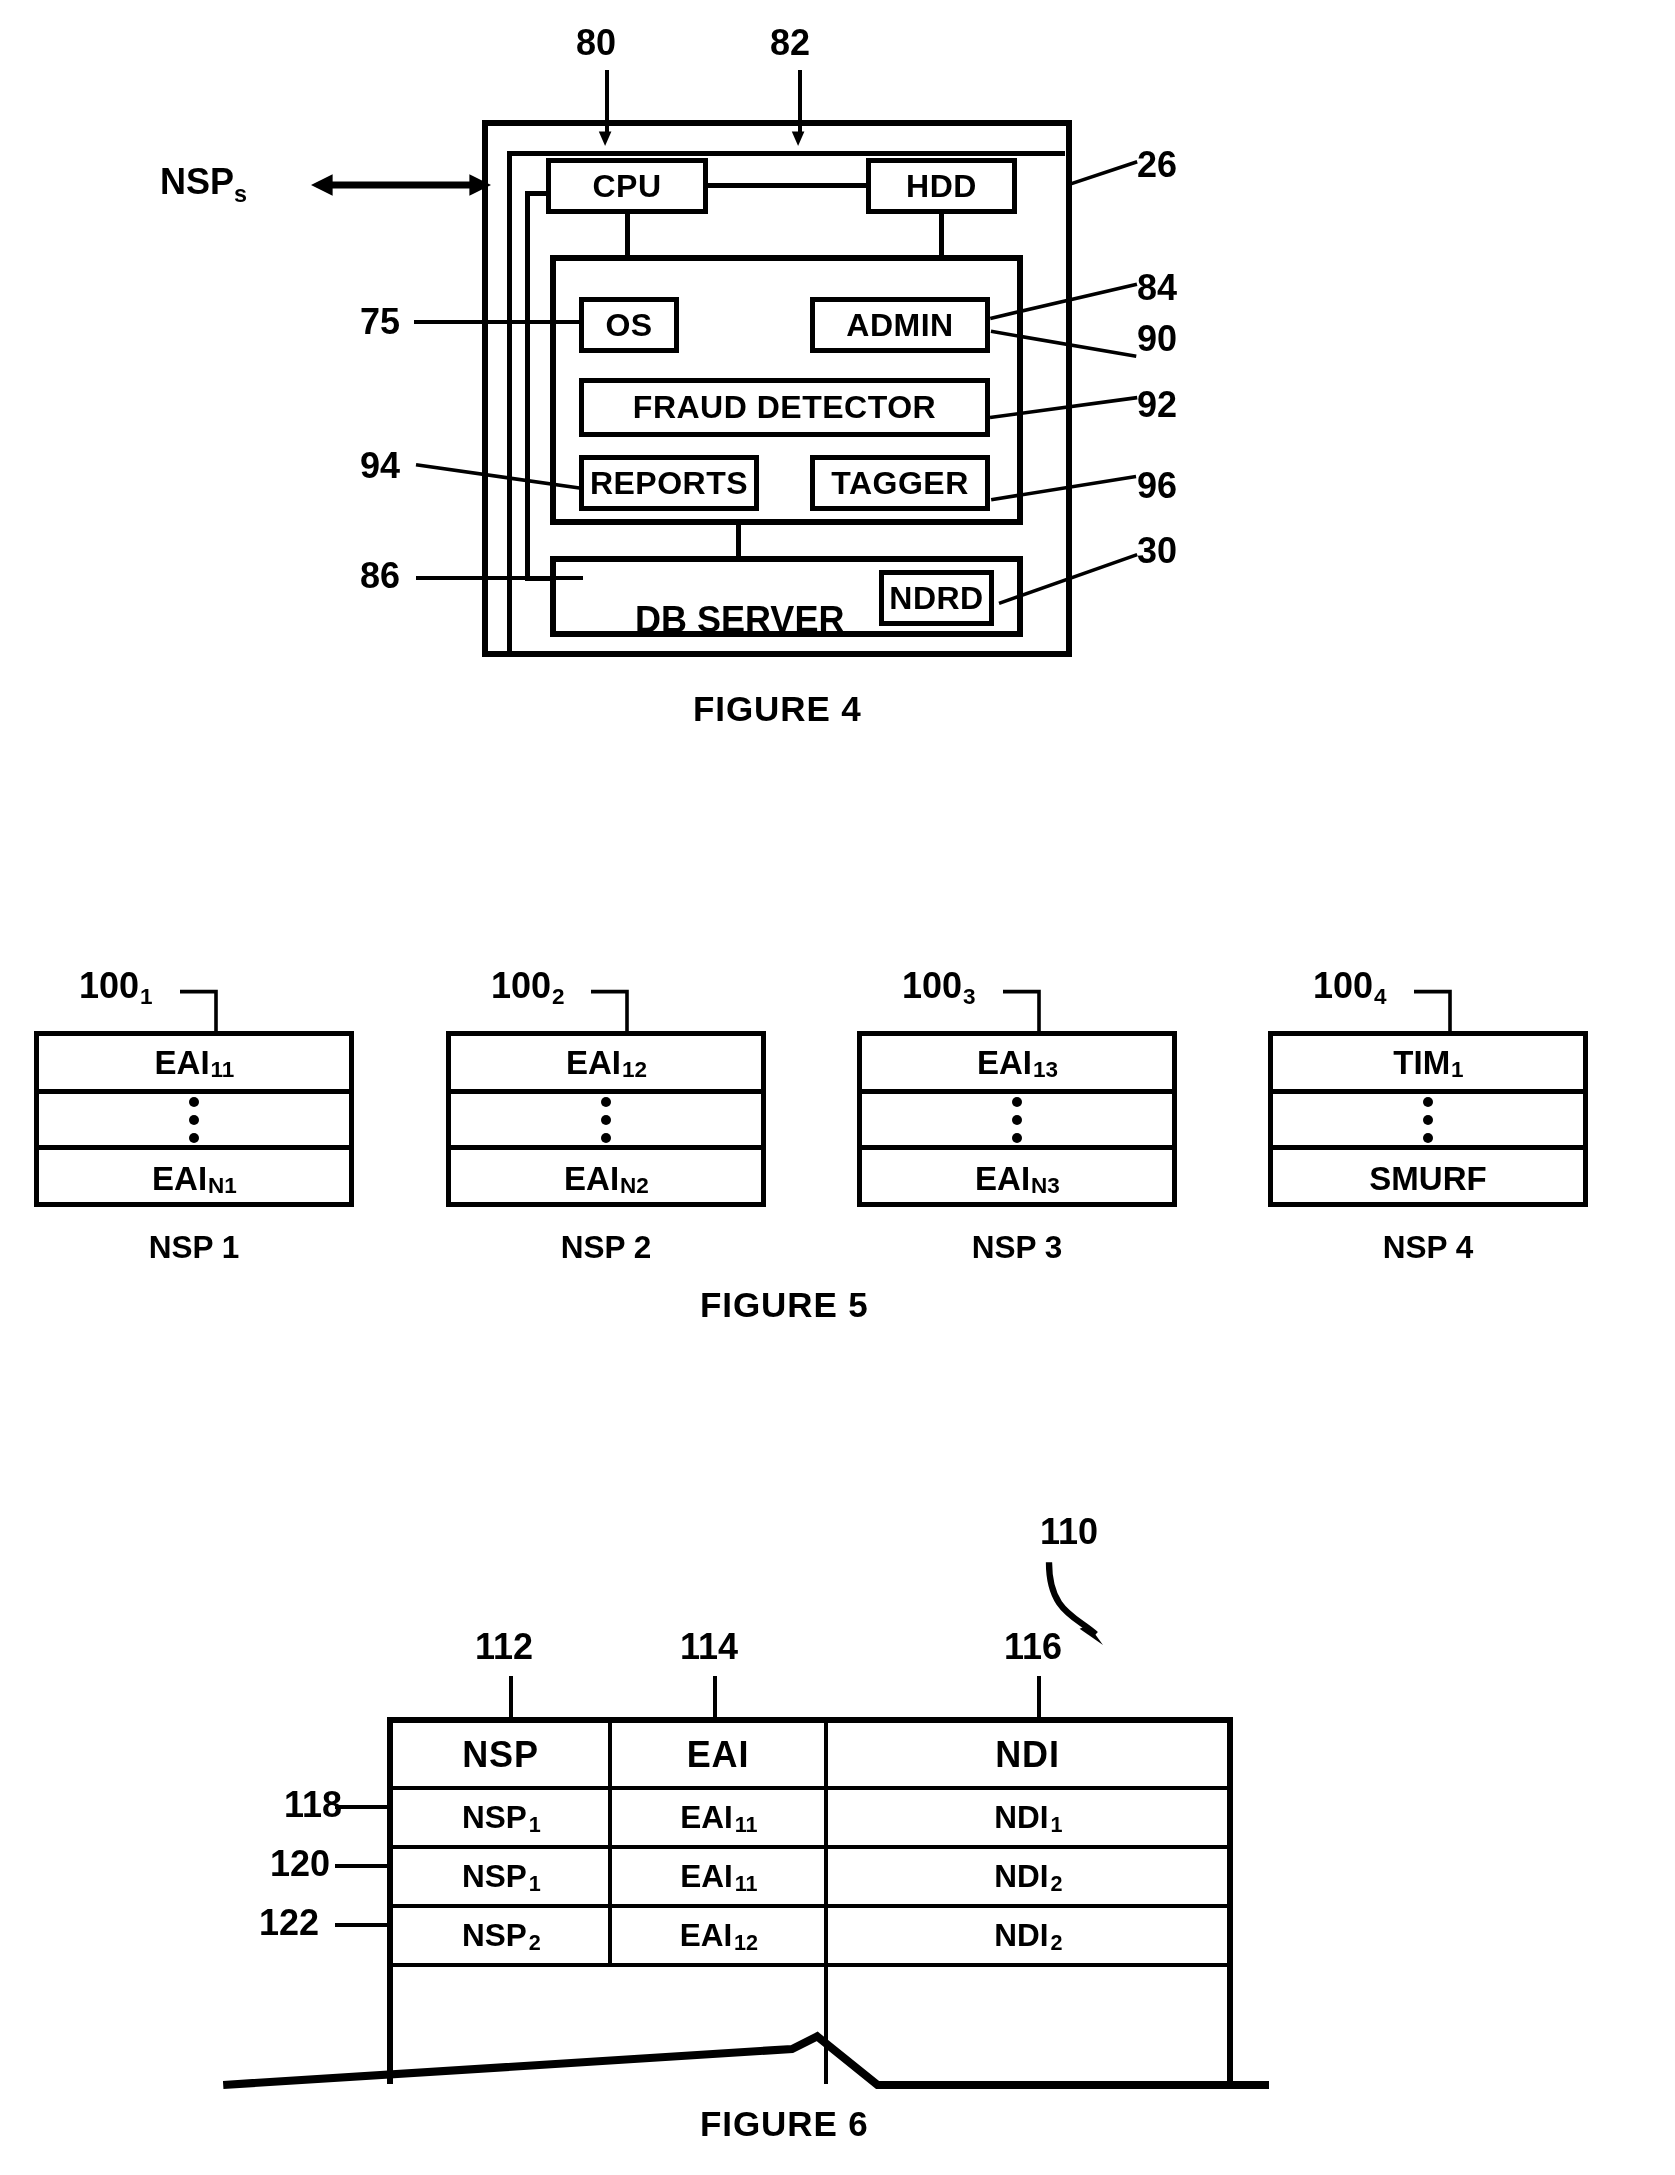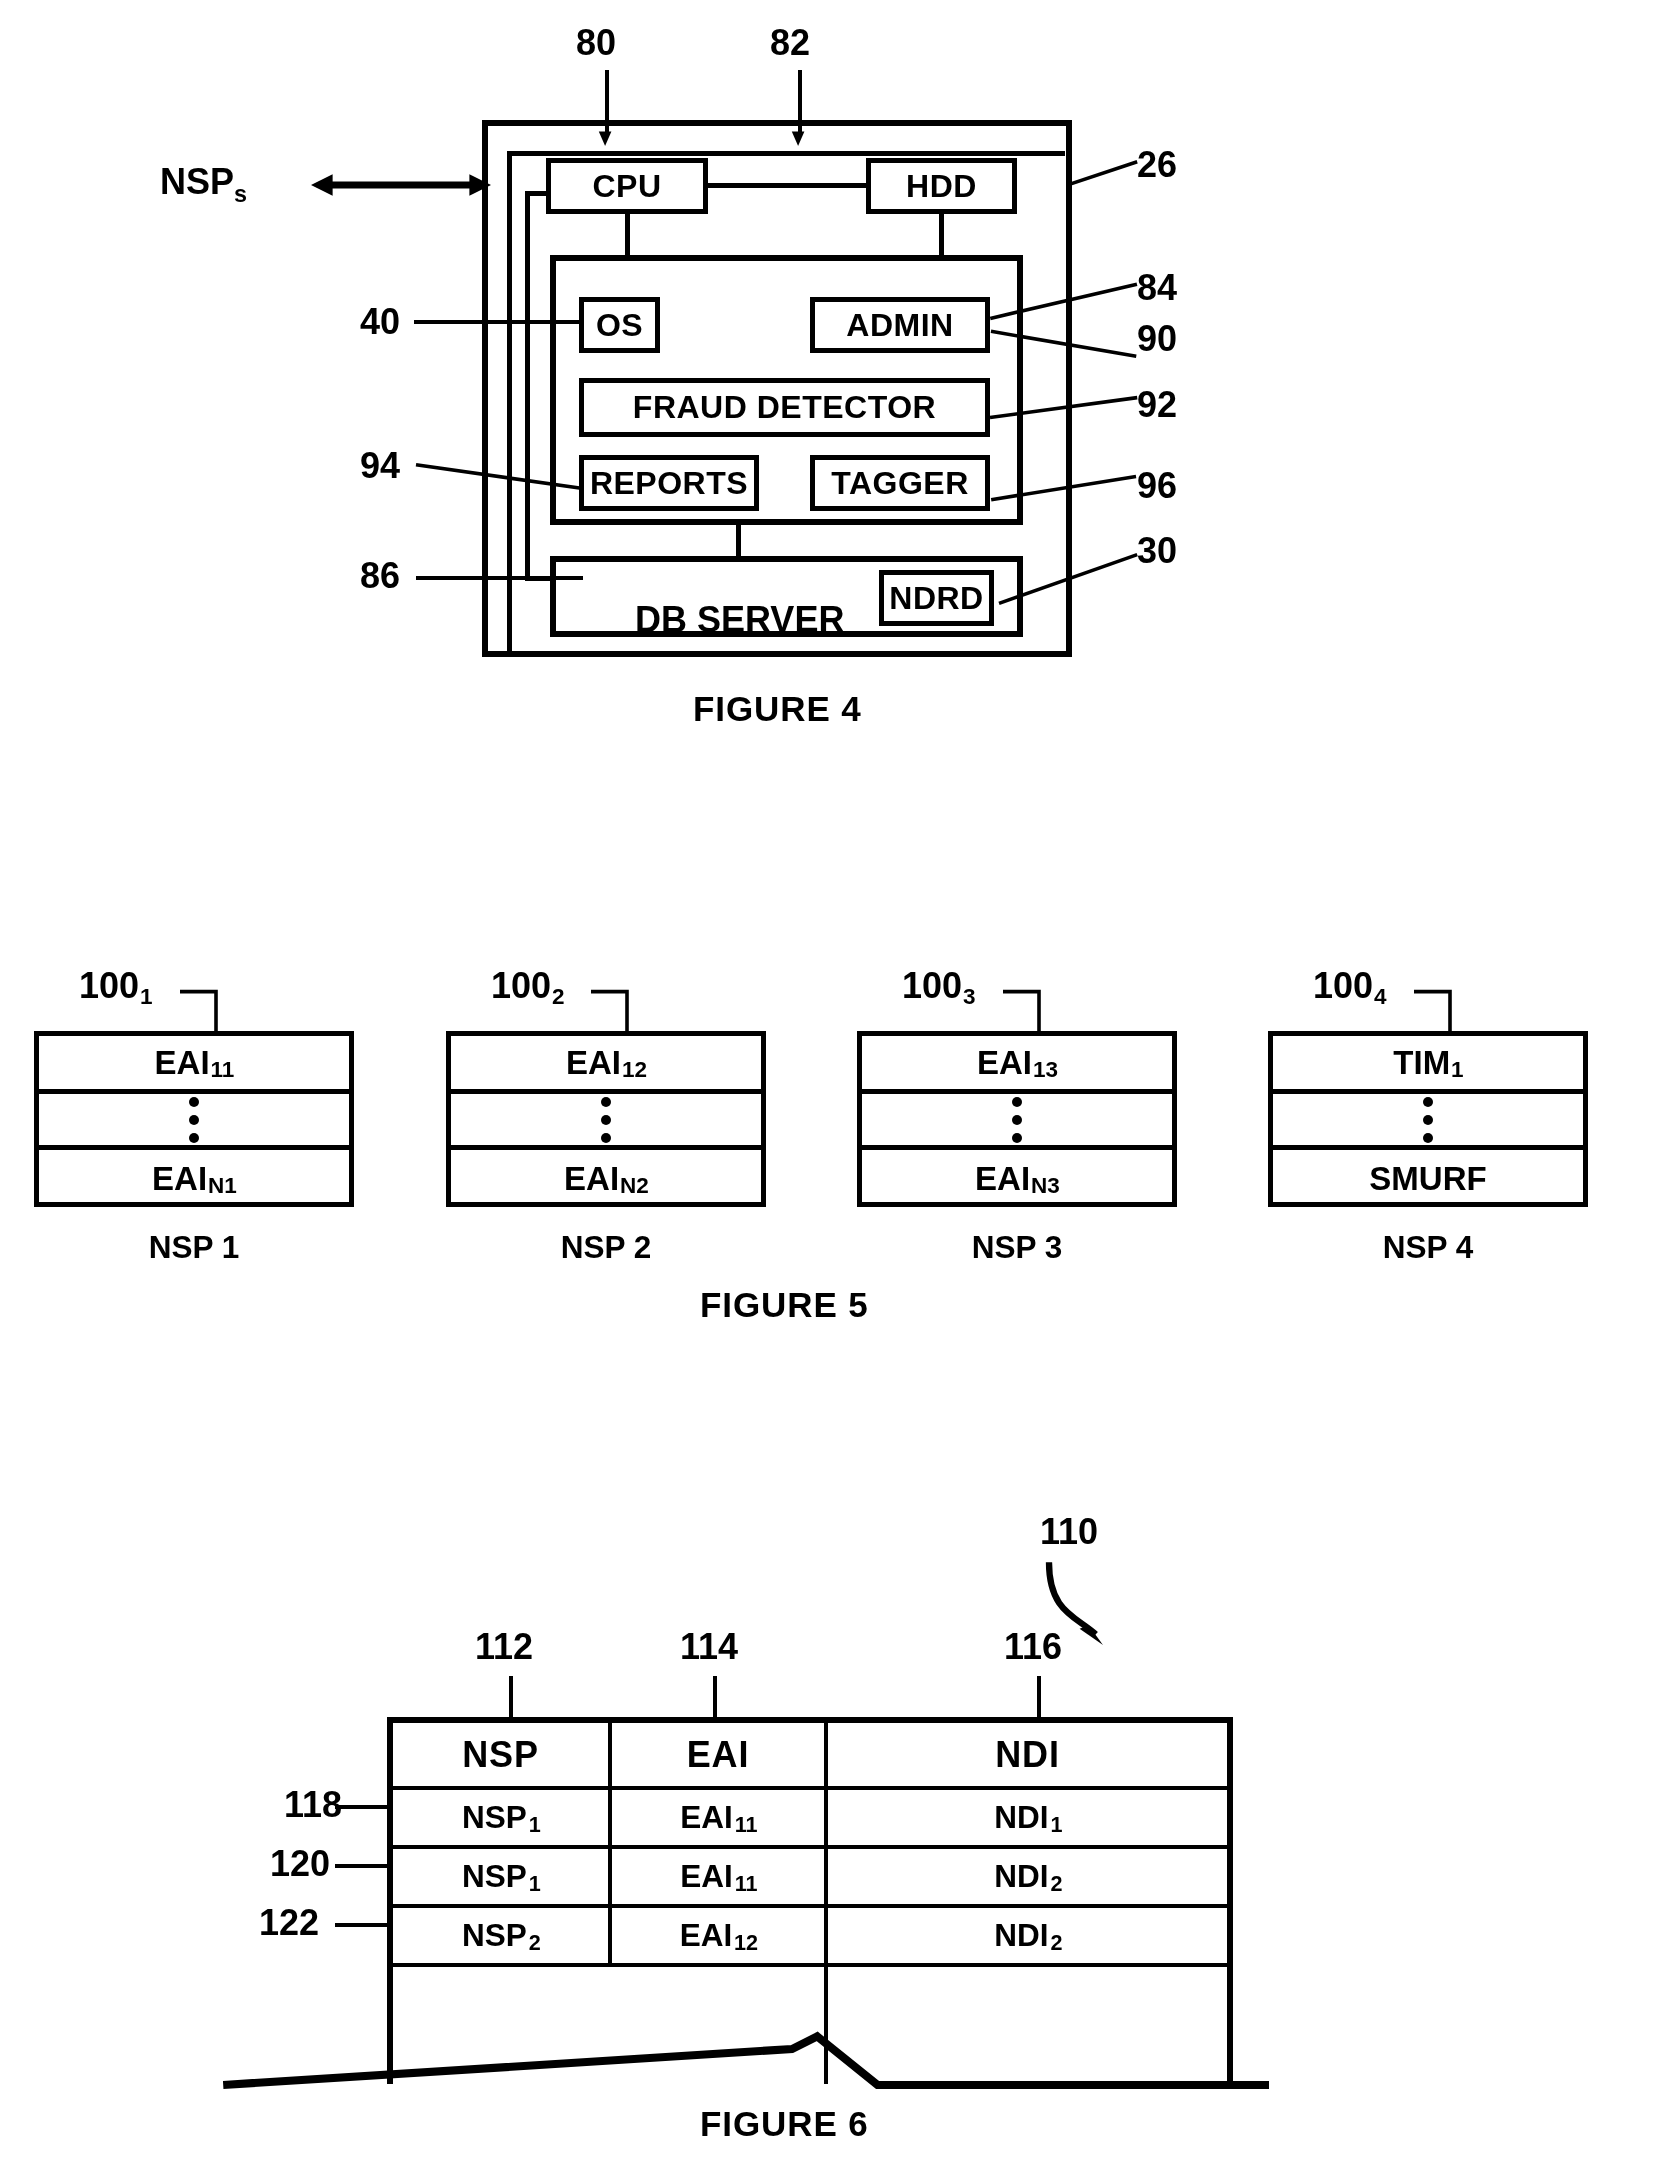--- a/index.html
+++ b/index.html
@@ -193,24 +193,24 @@
     </div>
 
     <div class="thickline" style="left:708px; top:183px; width:158px; height:4.5px;"></div>
 
     <div class="thickline" style="left:625px; top:213px; width:5.4px; height:43px;"></div>
 
     <div class="thickline" style="left:939px; top:213px; width:5.4px; height:43px;"></div>
 
     <div class="box outer plain" style="left:550px; top:255px; width:473px; height:270px;"></div>
 
-    <div class="box" style="left:579px; top:297px; width:81px; height:56px;">
+    <div class="box" style="left:579px; top:297px; width:100px; height:56px;">
       <span class="f4-box-label">OS</span>
     </div>
-    <div class="num" style="left:360px; top:304px;">40</div>
+    <div class="num" style="left:360px; top:304px;">75</div>
     <div class="hline" style="left:414px; top:320px; width:167px;"></div>
 
     <div class="box" style="left:810px; top:297px; width:180px; height:56px;">
       <span class="f4-box-label">ADMIN</span>
     </div>
     <div class="num" style="left:1137px; top:270px;">84</div>
     <svg class="abs" style="left:990px; top:277px;" width="149" height="45" viewBox="0 0 165 50">
       <line x1="0" y1="46" x2="163" y2="8" stroke="#000" stroke-width="4"></line>
     </svg>
     <div class="num" style="left:1137px; top:321px;">90</div>

